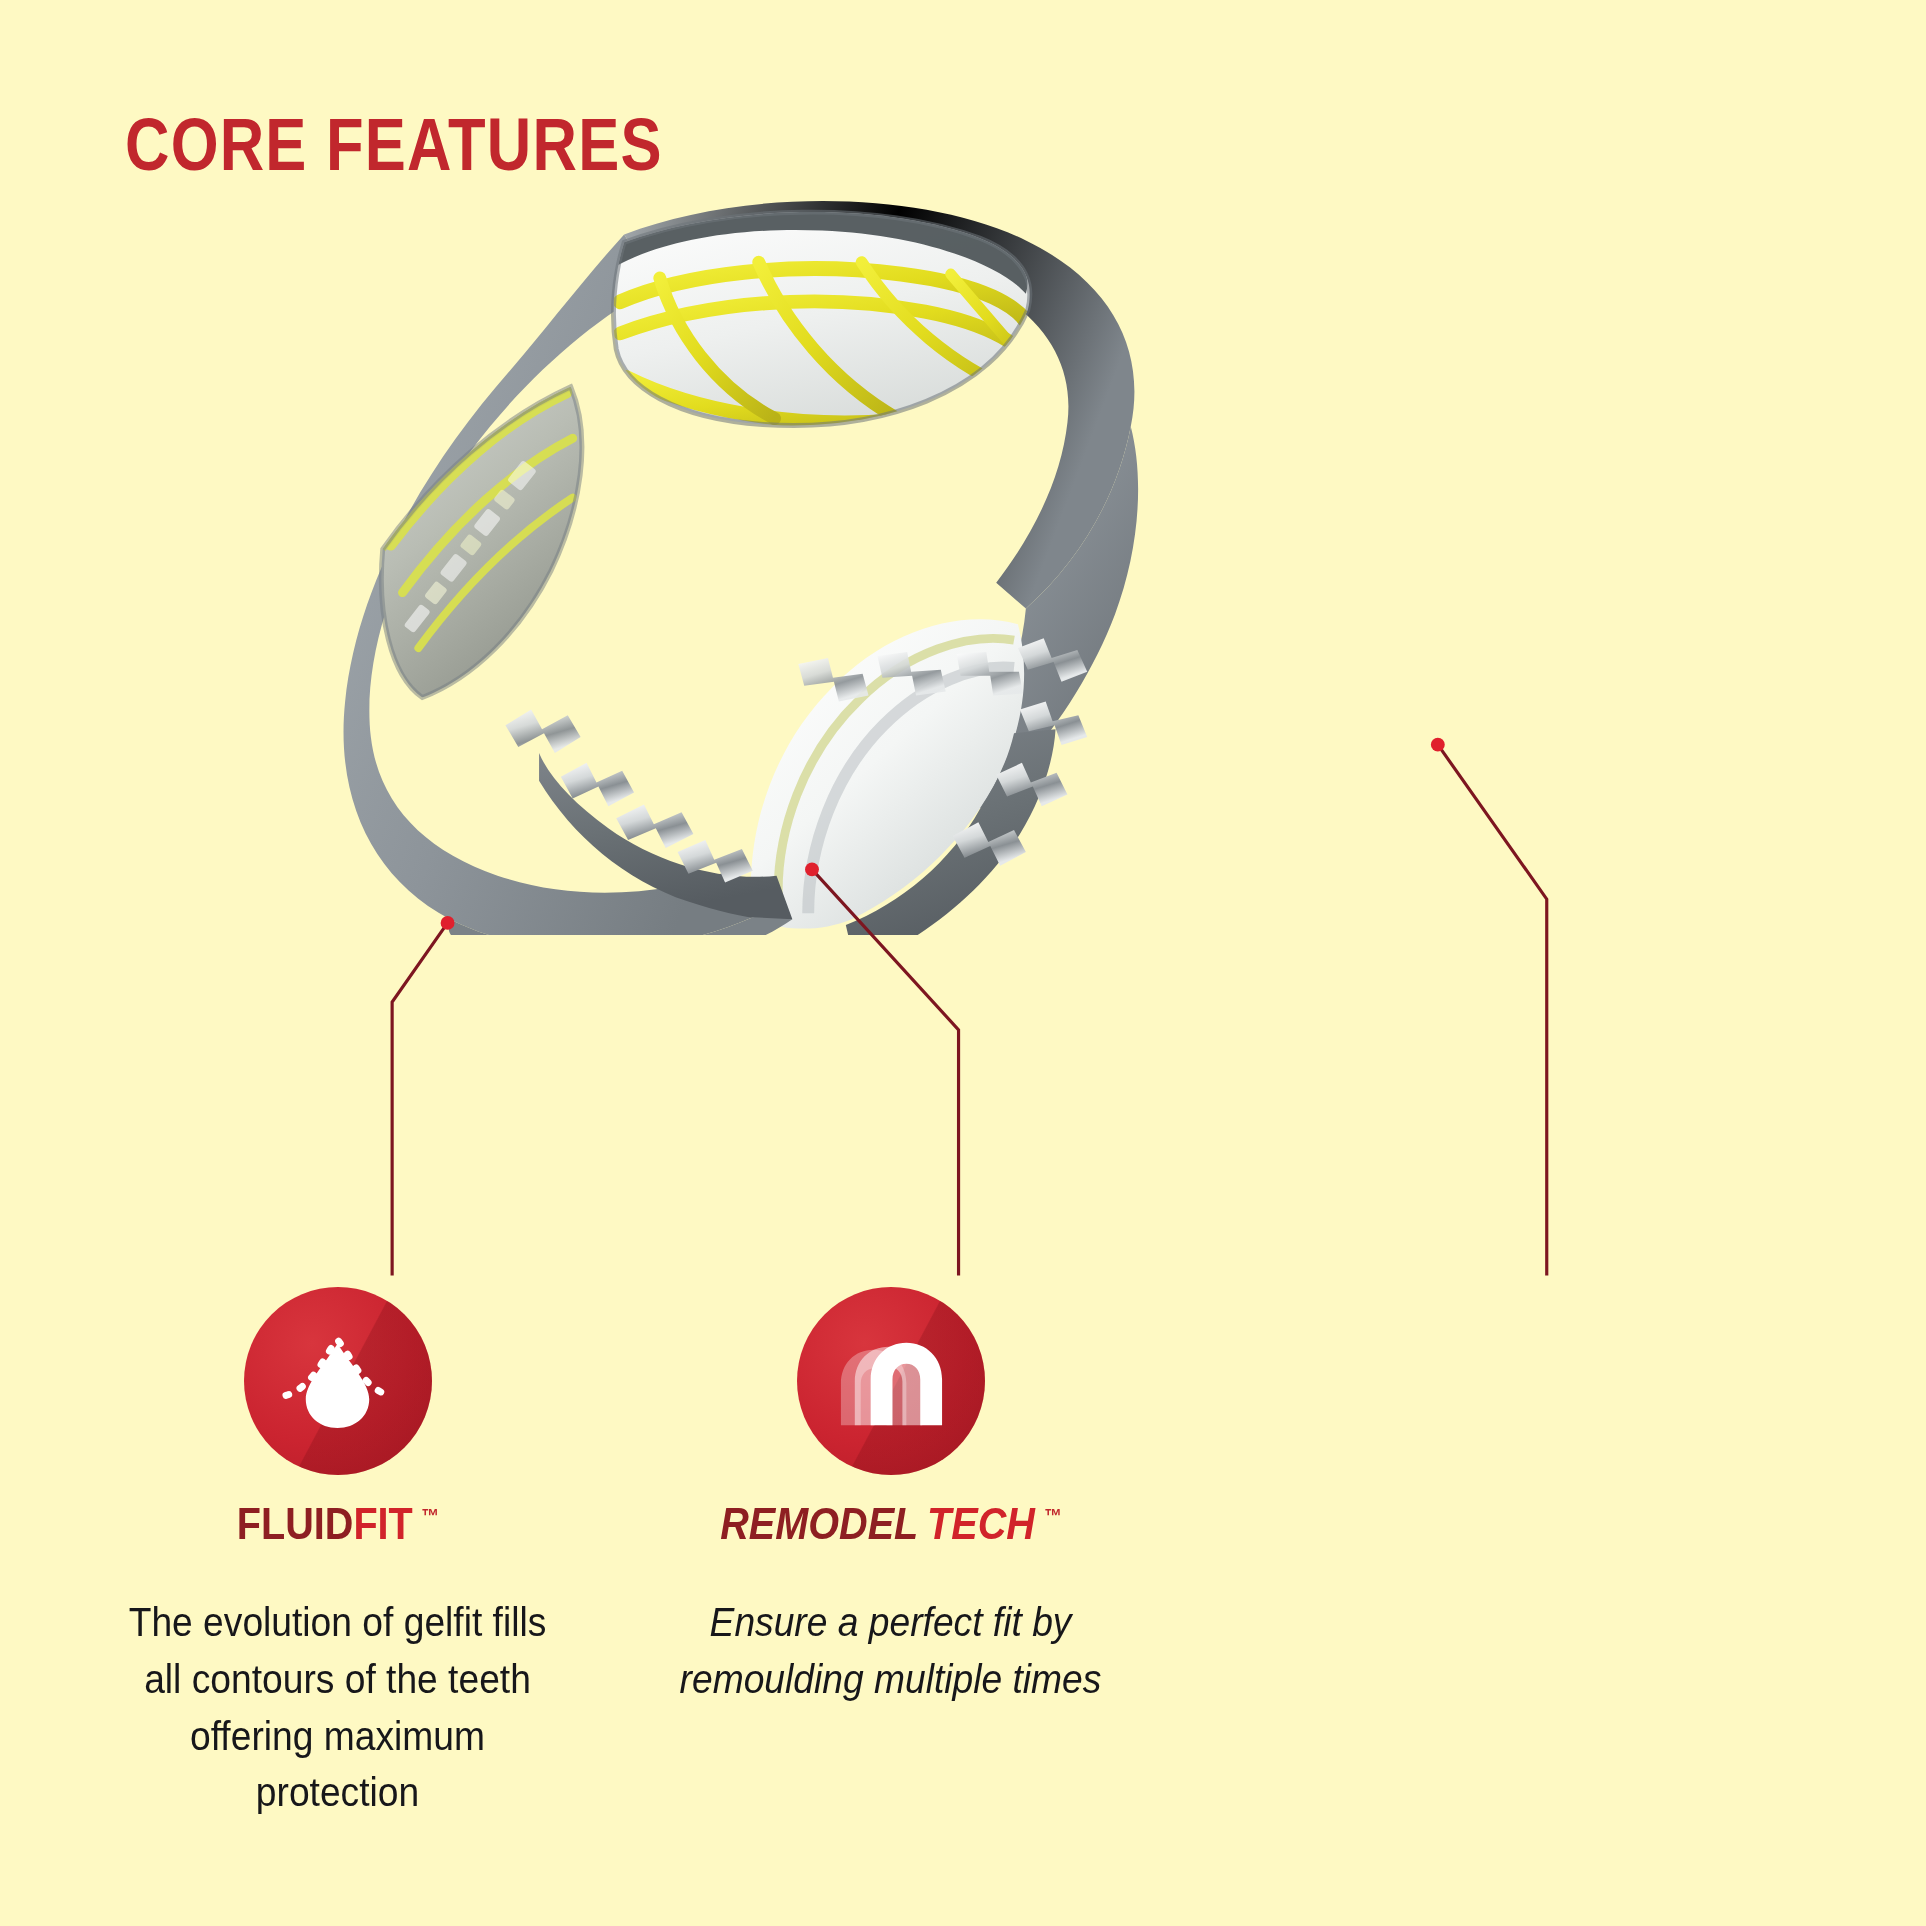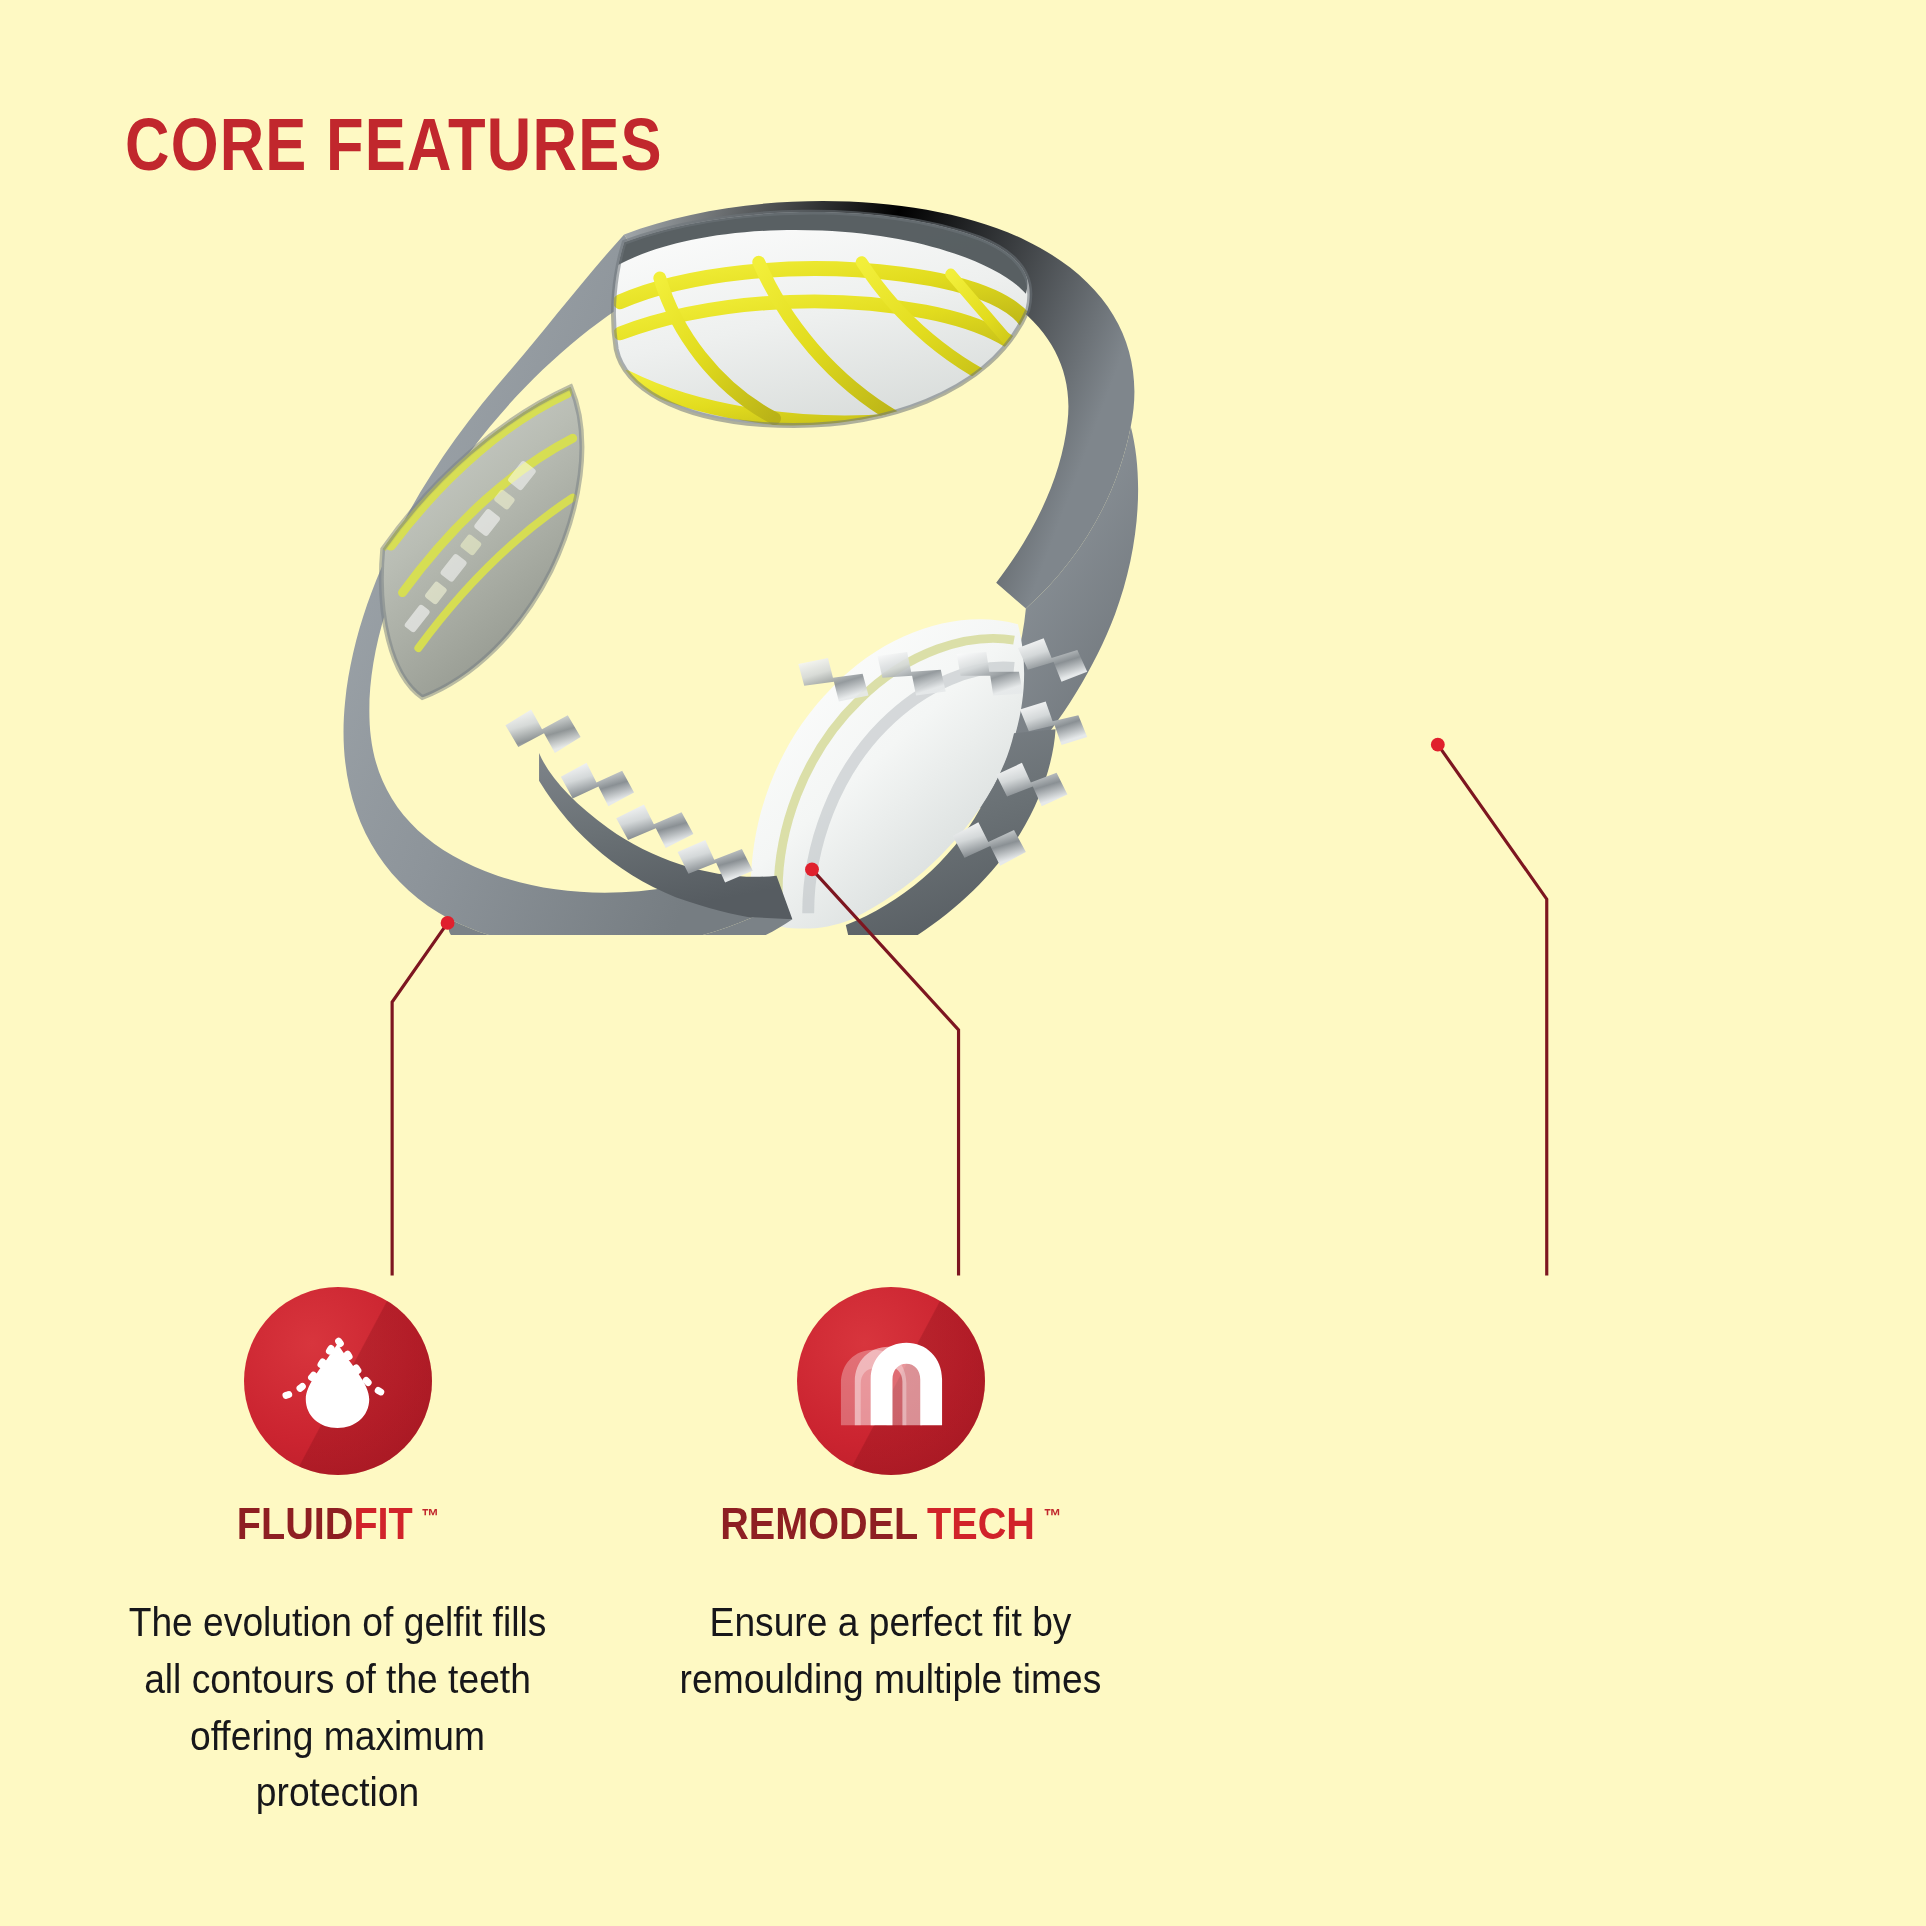--- a/index.html
+++ b/index.html
@@ -64,21 +64,21 @@
     justify-content: flex-start;
   }
   .feature {
     width: 515px;
     display: flex;
     flex-direction: column;
     align-items: center;
   }
   .feature.col1 { margin-left: 71px; }
   .feature.col2 { margin-left: 38px; }
-  .feature.col3 { margin-left: 38px; }
+  .feature.col3 { margin-left: 38px; font-style: italic; }
 
   .badge {
     position: relative;
     width: 188px;
     height: 188px;
     border-radius: 50%;
     background: radial-gradient(circle at 36% 30%, #d8353d 0%, #cb2430 55%, #b51b27 100%);
     display: flex;
     align-items: center;
     justify-content: center;

